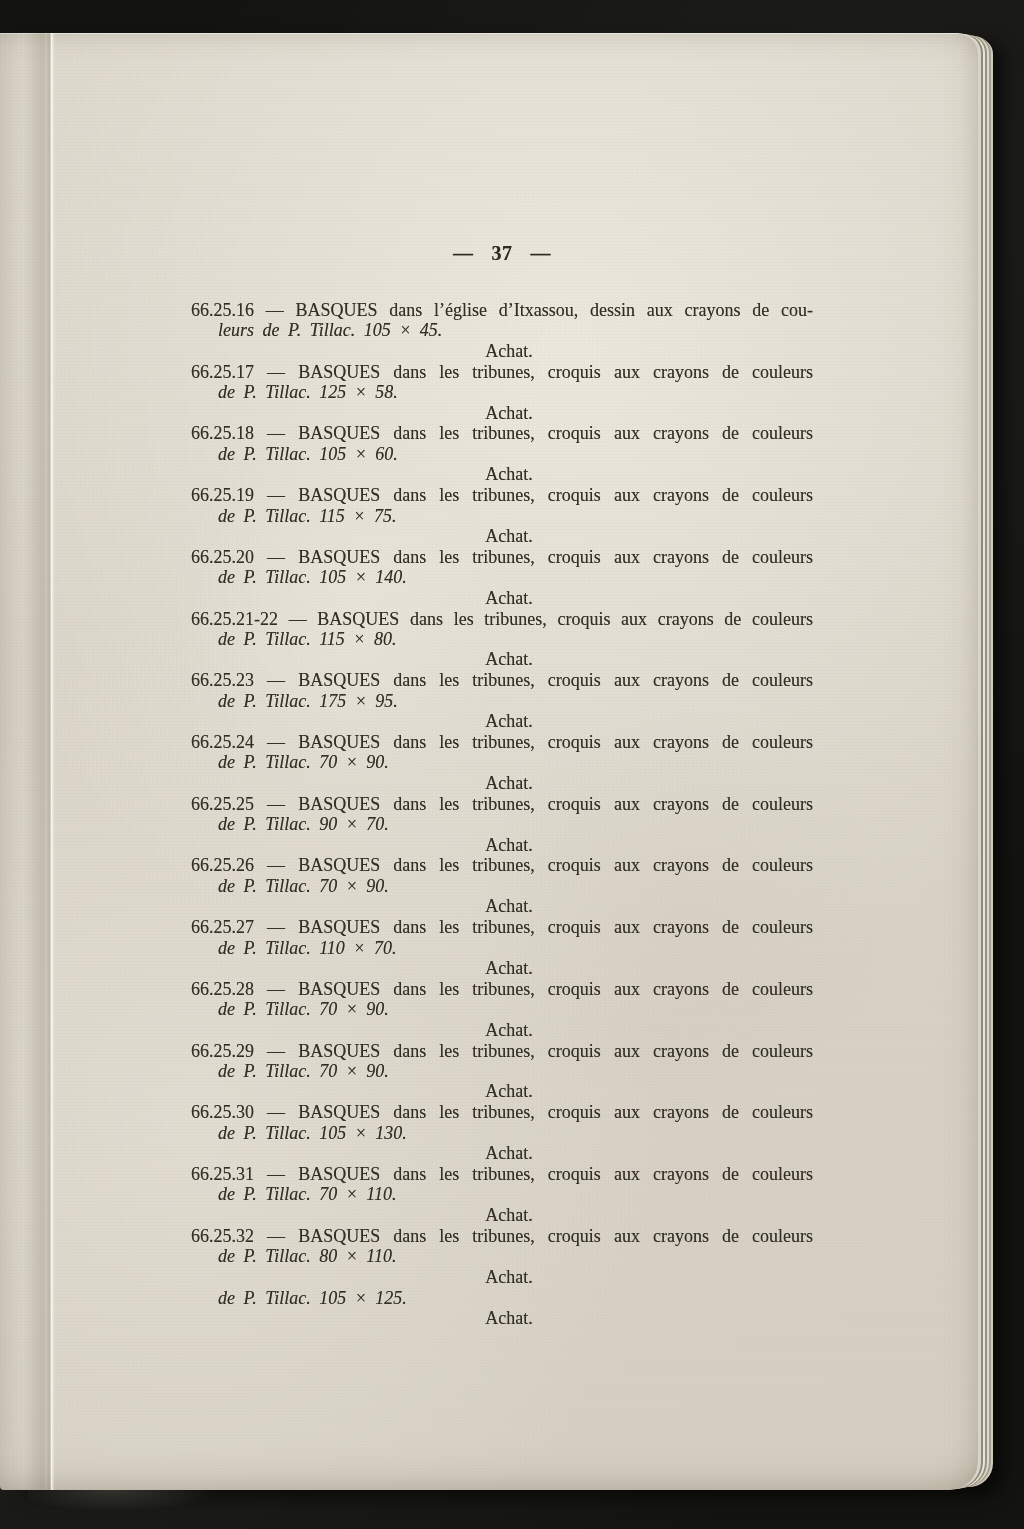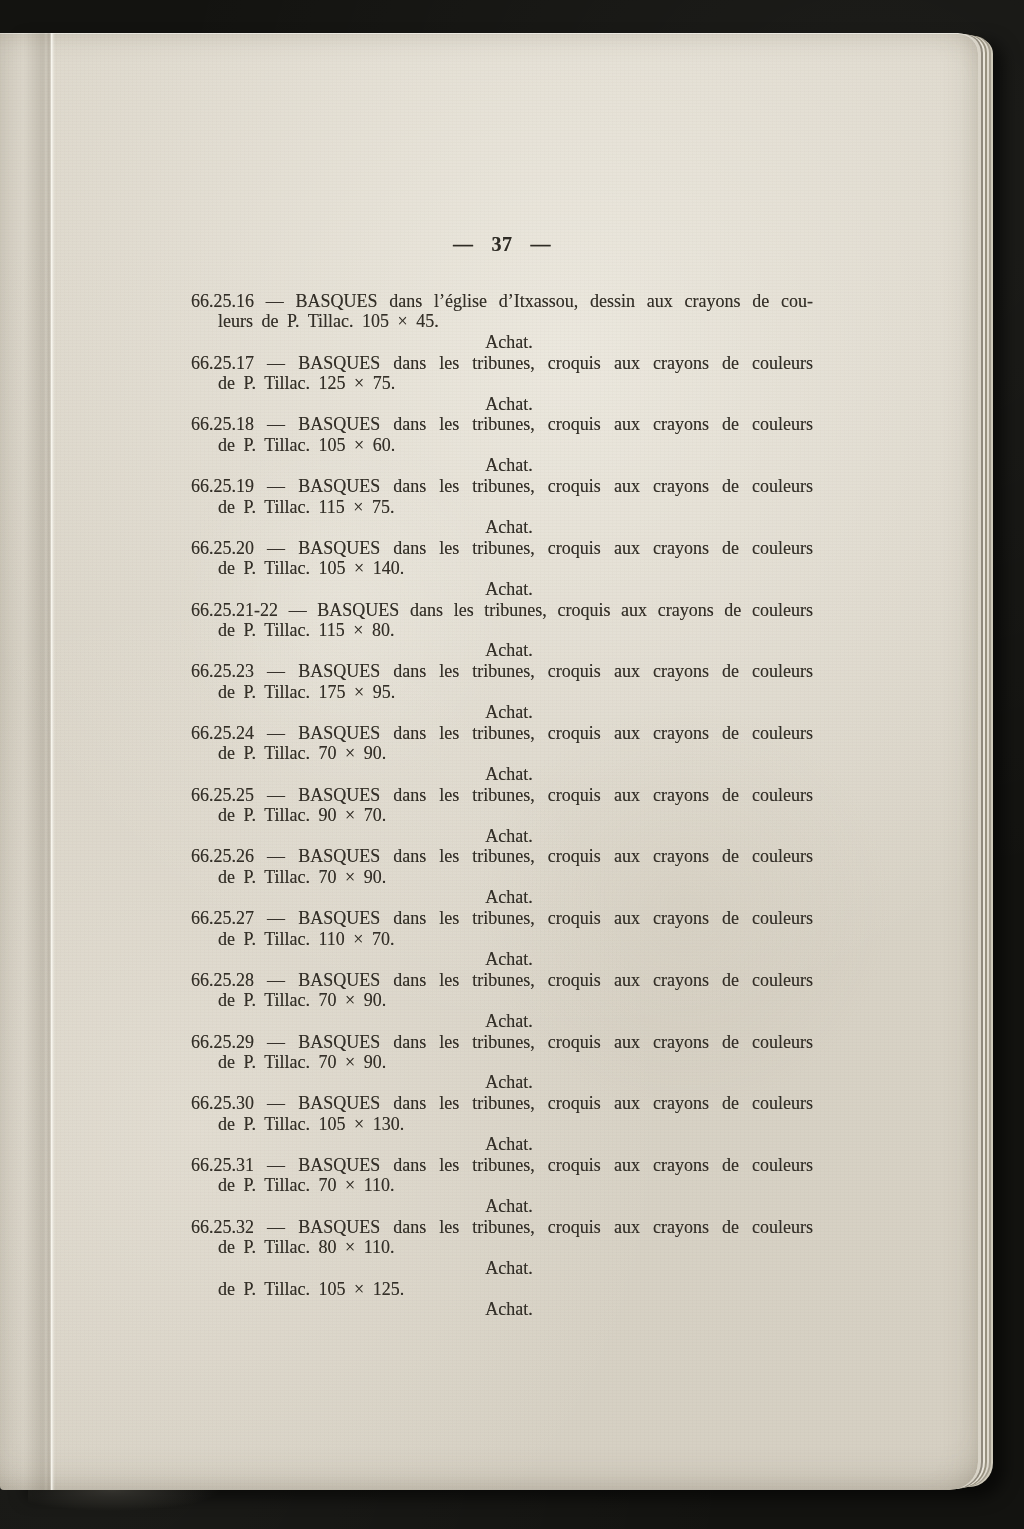--- a/index.html
+++ b/index.html
@@ -96,21 +96,21 @@
     top: 1490px;
     width: 280px;
     height: 30px;
     background: radial-gradient(55% 100% at 30% 0%, rgba(190,185,168,0.22), transparent 70%);
   }
 
   
   .content {
     position: absolute;
     left: 191px;
-    top: 200px;
+    top: 209px;
     width: 622px;
     color: #332f28;
     font-size: 18px;
     line-height: 20.4px;
     text-shadow: 0 0 0.5px rgba(62,56,46,0.55);
   }
 
   .page-header {
     text-align: center;
     font-size: 20px;
@@ -128,20 +128,21 @@
   .entry-line1 {
     text-align: justify;
     text-align-last: justify;
     text-justify: inter-word;
     font-family: Liberation Serif, serif;
   }
 
   .entry-line2 {
     padding-left: 27px;
     word-spacing: 4px;
+    font-style: italic;
   }
 
   .entry-achat {
     text-align: center;
     text-indent: 14px;
   }
 </style>
 </head>
 <body>
 
@@ -165,21 +166,21 @@
     <div class="entry-line2">leurs de P. Tillac. 105 × 45.</div>
     <div class="entry-achat">Achat.</div>
   </div>
 
   <div class="entry">
     <div class="entry-line1">
       <span>66.25.17</span>
       <span>—</span>
       <span>BASQUES dans les tribunes, croquis aux crayons de couleurs</span>
     </div>
-    <div class="entry-line2">de P. Tillac. 125 × 75.</div>
+    <div class="entry-line2">de P. Tillac. 125 × 58.</div>
     <div class="entry-achat">Achat.</div>
   </div>
 
   <div class="entry">
     <div class="entry-line1">
       <span>66.25.18</span>
       <span>—</span>
       <span>BASQUES dans les tribunes, croquis aux crayons de couleurs</span>
     </div>
     <div class="entry-line2">de P. Tillac. 105 × 60.</div>

